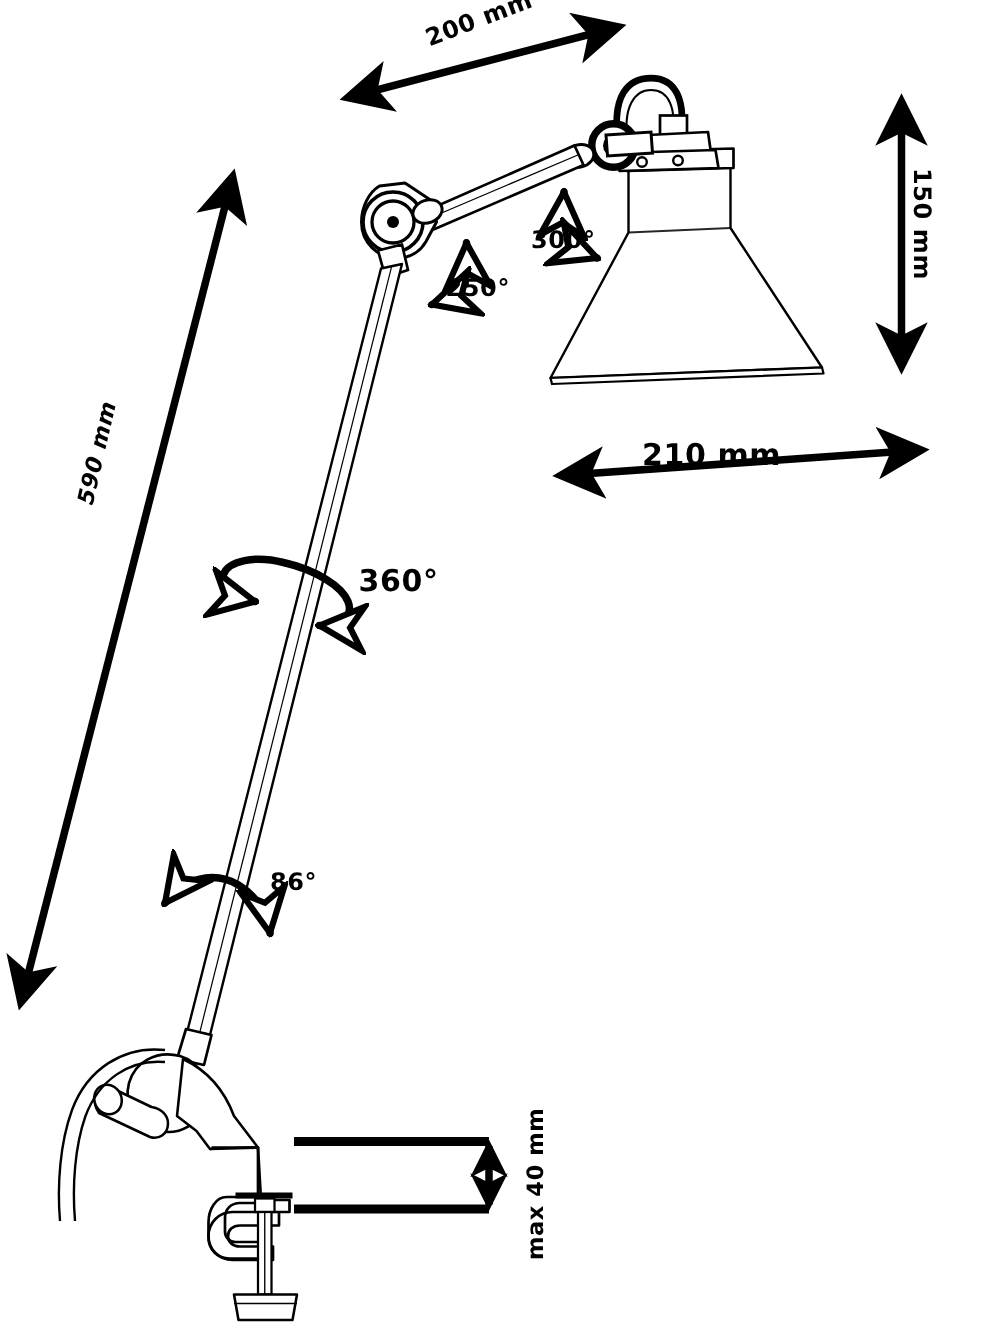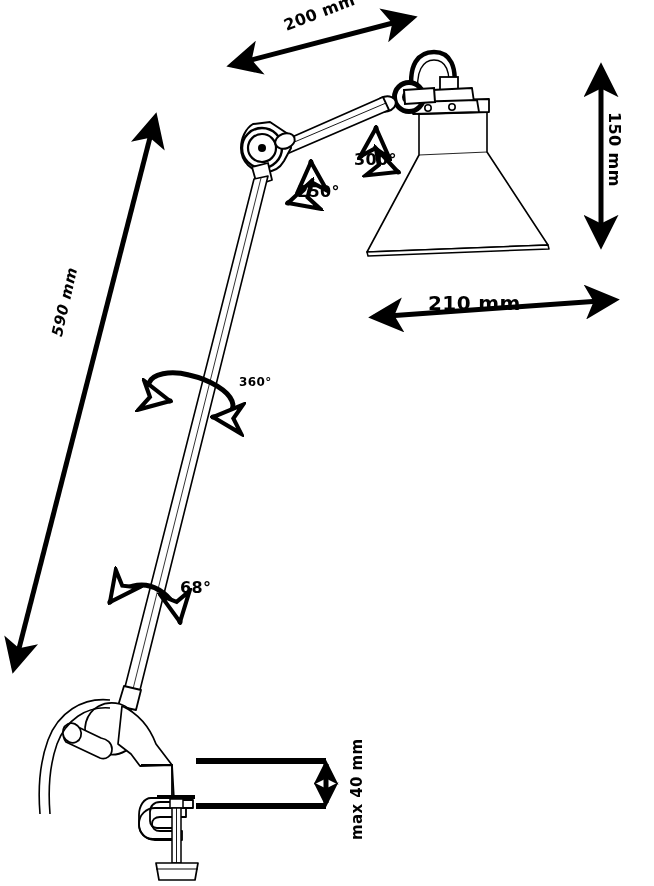--- a/index.html
+++ b/index.html
@@ -58,21 +58,21 @@
     font-size: 16px;
   }
   .lbl-250deg {
     left: 297px;
     top: 182px;
     font-size: 16px;
   }
   .lbl-360deg {
     left: 239px;
     top: 375px;
-    font-size: 12px;
+    font-size: 20px;
   }
   .lbl-86deg {
     left: 180px;
     top: 578px;
     font-size: 16px;
   }
   .lbl-590 {
     left: 48px;
     top: 334px;
     font-size: 15px;
@@ -258,15 +258,15 @@
   <div class="dimlabel lbl-590">590 mm</div>
 
   <div class="dimlabel lbl-max40">max 40 mm</div>
 
   <div class="dimlabel lbl-210deg">300°</div>
 
   <div class="dimlabel lbl-250deg">250°</div>
 
   <div class="dimlabel lbl-360deg">360°</div>
 
-  <div class="dimlabel lbl-86deg">68°</div>
+  <div class="dimlabel lbl-86deg">86°</div>
 
 </div>
 
 </body></html>

